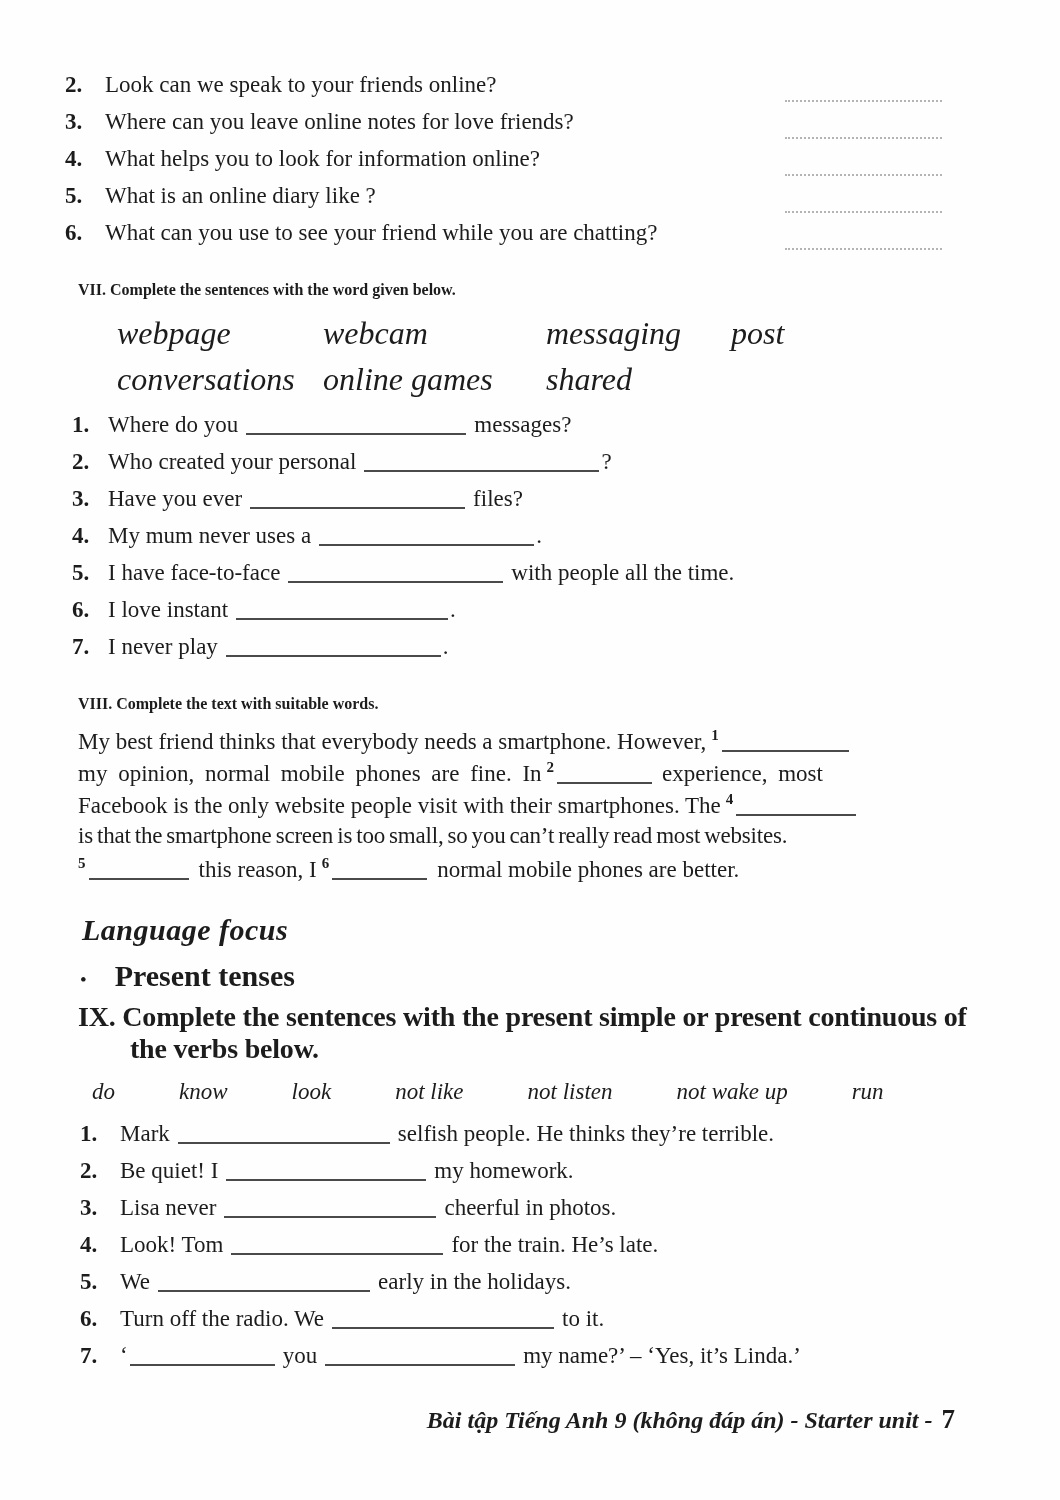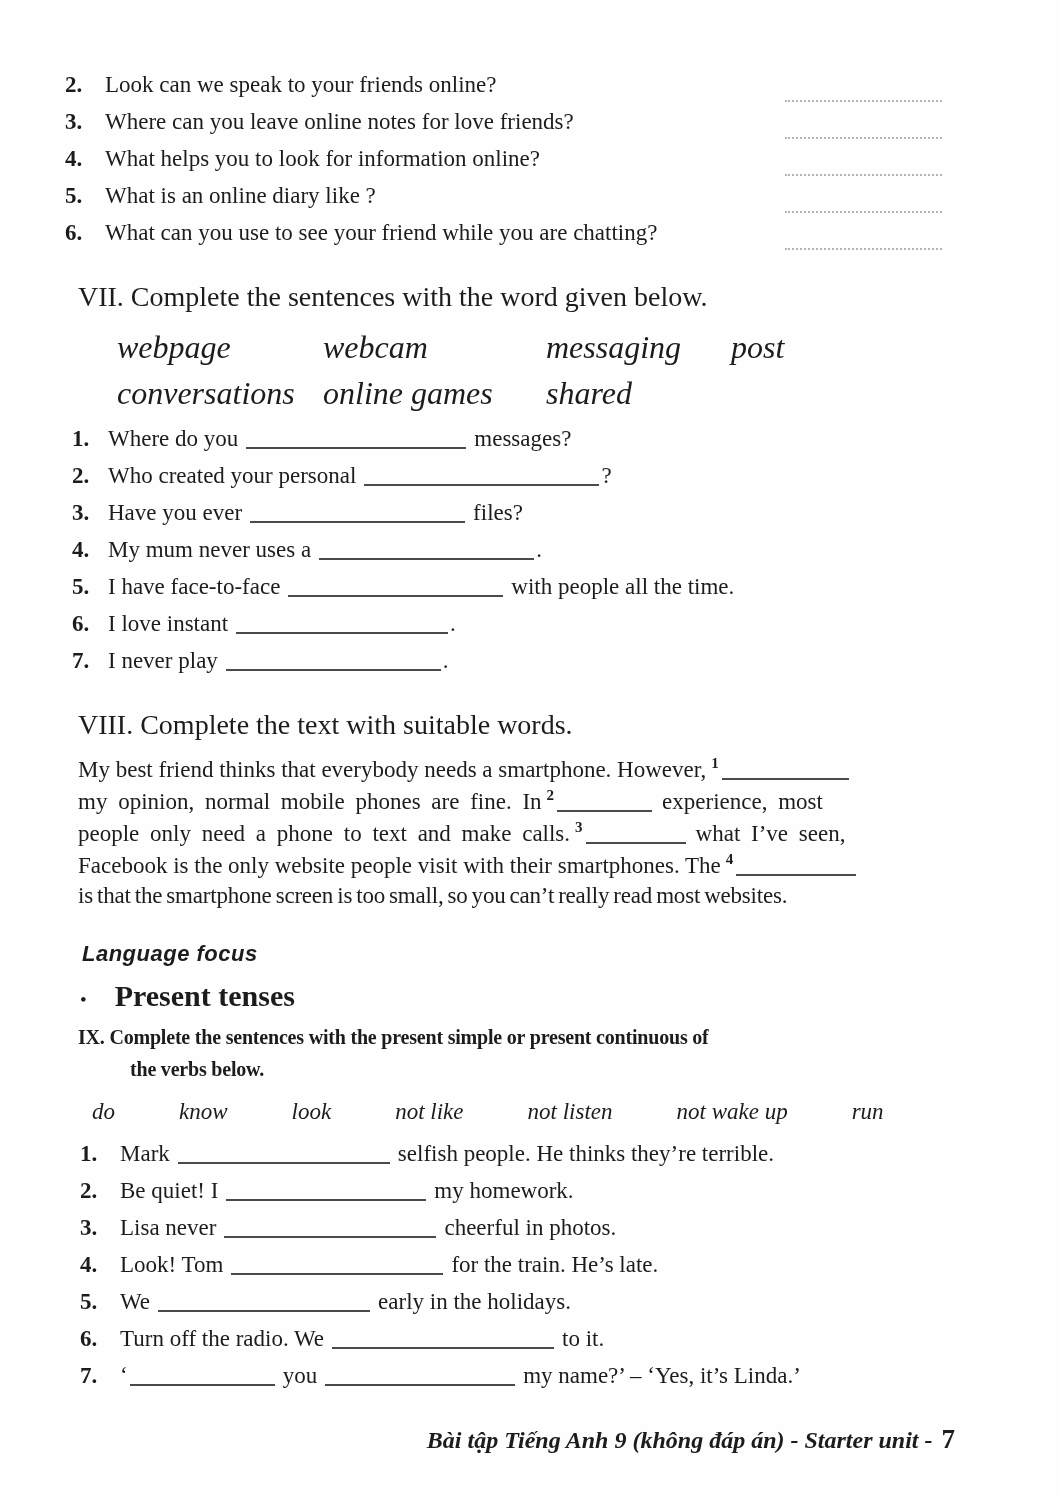--- a/index.html
+++ b/index.html
@@ -9,48 +9,48 @@
     color:#1c1c1c; font-size:23px; position:relative; overflow:hidden;
   }
   
   .top-questions { padding:72px 118px 0 65px; }
   .q-row { display:flex; height:37px; align-items:flex-start; }
   .q-num { font-weight:700; width:40px; flex:none; }
   .q-text { white-space:nowrap; }
   .q-answer { margin-left:auto; width:157px; border-bottom:2px dotted #b4b4b4;
               align-self:flex-end; margin-bottom:7px; flex:none; }
   
-  .sec-heading { font-weight:400; font-size:28px; margin:24px 105px 0 78px; }
+  .sec-heading { font-weight:700; font-size:16px; margin:24px 105px 0 78px; }
   
   .word-bank { margin:16px 0 0 117px; display:grid;
                grid-template-columns:206px 223px 185px 1fr;
                font-style:italic; font-size:32px; row-gap:9px; }
   
   .ex-list { margin-top:14px; padding-left:72px; }
   .ex-item { display:flex; height:37px; align-items:flex-start; white-space:nowrap; }
   .ex-num { font-weight:700; width:36px; flex:none; }
   .blank { display:inline-block; border-bottom:2px solid #4a4a4a;
            transform:translateY(3px); margin:0 8px; }
   .blank.no-gap { margin-right:2px; }
   
   .para { margin:14px 0 0 78px; width:882px; }
   .p-line { height:32px; white-space:nowrap; }
   .p-line sup { font-weight:700; font-size:15px; margin-left:5px; }
   .p-line .blank { margin-left:3px; margin-right:10px; }
   .ws { word-spacing:5px; }
   .tight { word-spacing:-1.5px; letter-spacing:-0.2px; }
   
   .lang-focus { margin:26px 0 8px 82px;
-                font-family:Liberation Sans, sans-serif;
-                font-weight:700; font-style:italic; font-size:22px; letter-spacing:0.5px; }
+                font-family:Liberation Serif, serif;
+                font-weight:700; font-style:italic; font-size:30px; letter-spacing:0.5px; }
   .bullet-row { margin:12px 0 0 80px; display:flex; align-items:baseline; }
   .bullet-glyph { font-size:19px; margin-right:28px; }
   .bullet-label { font-weight:700; font-size:30px; }
   
-  .sec9-heading { margin:8px 90px 0 78px; font-weight:700; font-size:20px;
+  .sec9-heading { margin:8px 90px 0 78px; font-weight:700; font-size:28px;
                   line-height:32px; letter-spacing:-0.2px; }
   .sec9-line2 { margin-left:52px; }
   
   .verb-bank { margin:14px 0 0 92px; display:flex; gap:64px;
                font-style:italic; font-size:23px; }
   
   .ex-list9 { margin-top:16px; padding-left:80px; }
   .ex-list9 .ex-num { width:40px; }
   
   .footer { margin-top:24px; text-align:right; padding-right:105px; font-size:24px; }
@@ -131,23 +131,23 @@
       <span class="ex-num">7.</span>
       <span class="ex-body"><span>I never play</span><span class="blank no-gap" style="width:215px"></span><span>.</span></span>
     </div>
   </div>
 
   <div class="sec-heading">VIII. Complete the text with suitable words.</div>
 
   <div class="para">
     <div class="p-line"><span>My best friend thinks that everybody needs a smartphone. However,</span><sup>1</sup><span class="blank" style="width:127px"></span></div>
     <div class="p-line ws"><span>my opinion, normal mobile phones are fine. In</span><sup>2</sup><span class="blank" style="width:95px"></span><span>experience, most</span></div>
-    <div class="p-line ws"><span>people only need a phone to text and make calls.</span><sup>3</sup><span class="blank" style="width:100px"></span><span>what I’ve seen,</span></div>
     <div class="p-line"><span>Facebook is the only website people visit with their smartphones. The</span><sup>4</sup><span class="blank" style="width:120px"></span></div>
     <div class="p-line tight"><span>is that the smartphone screen is too small, so you can’t really read most websites.</span></div>
+    <div class="p-line"><sup style="margin-left:0">5</sup><span class="blank" style="width:100px"></span><span>this reason, I</span><sup>6</sup><span class="blank" style="width:95px"></span><span>normal mobile phones are better.</span></div>
   </div>
 
   <div class="lang-focus">Language focus</div>
 
   <div class="bullet-row">
     <span class="bullet-glyph">•</span>
     <span class="bullet-label">Present tenses</span>
   </div>
 
   <div class="sec9-heading">

